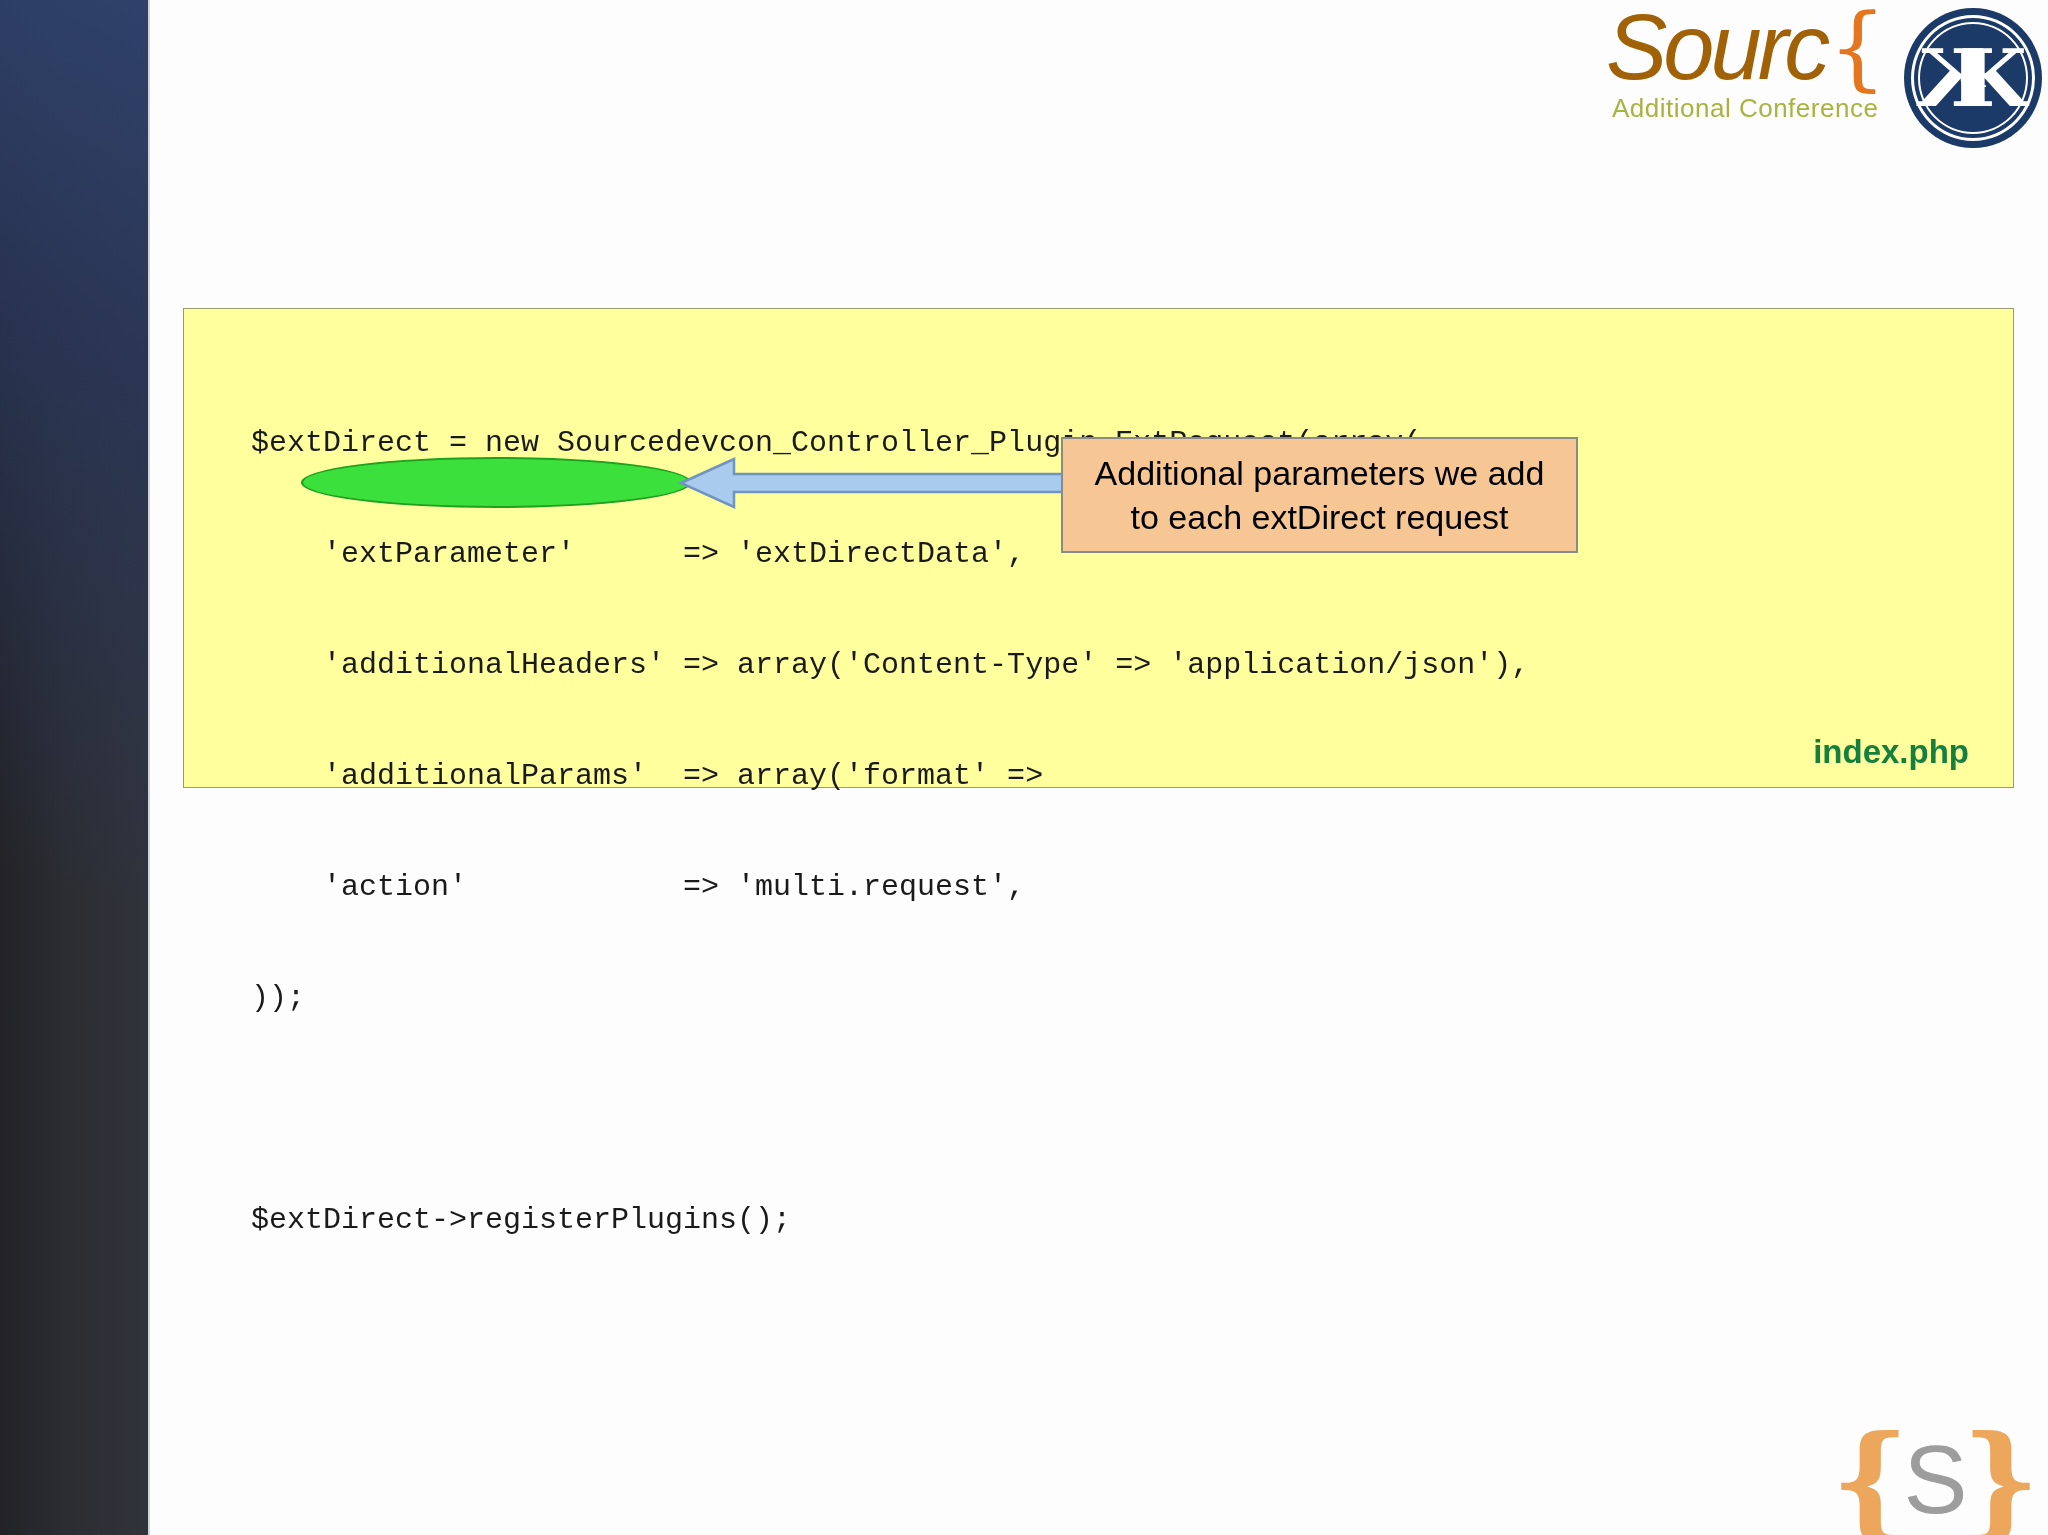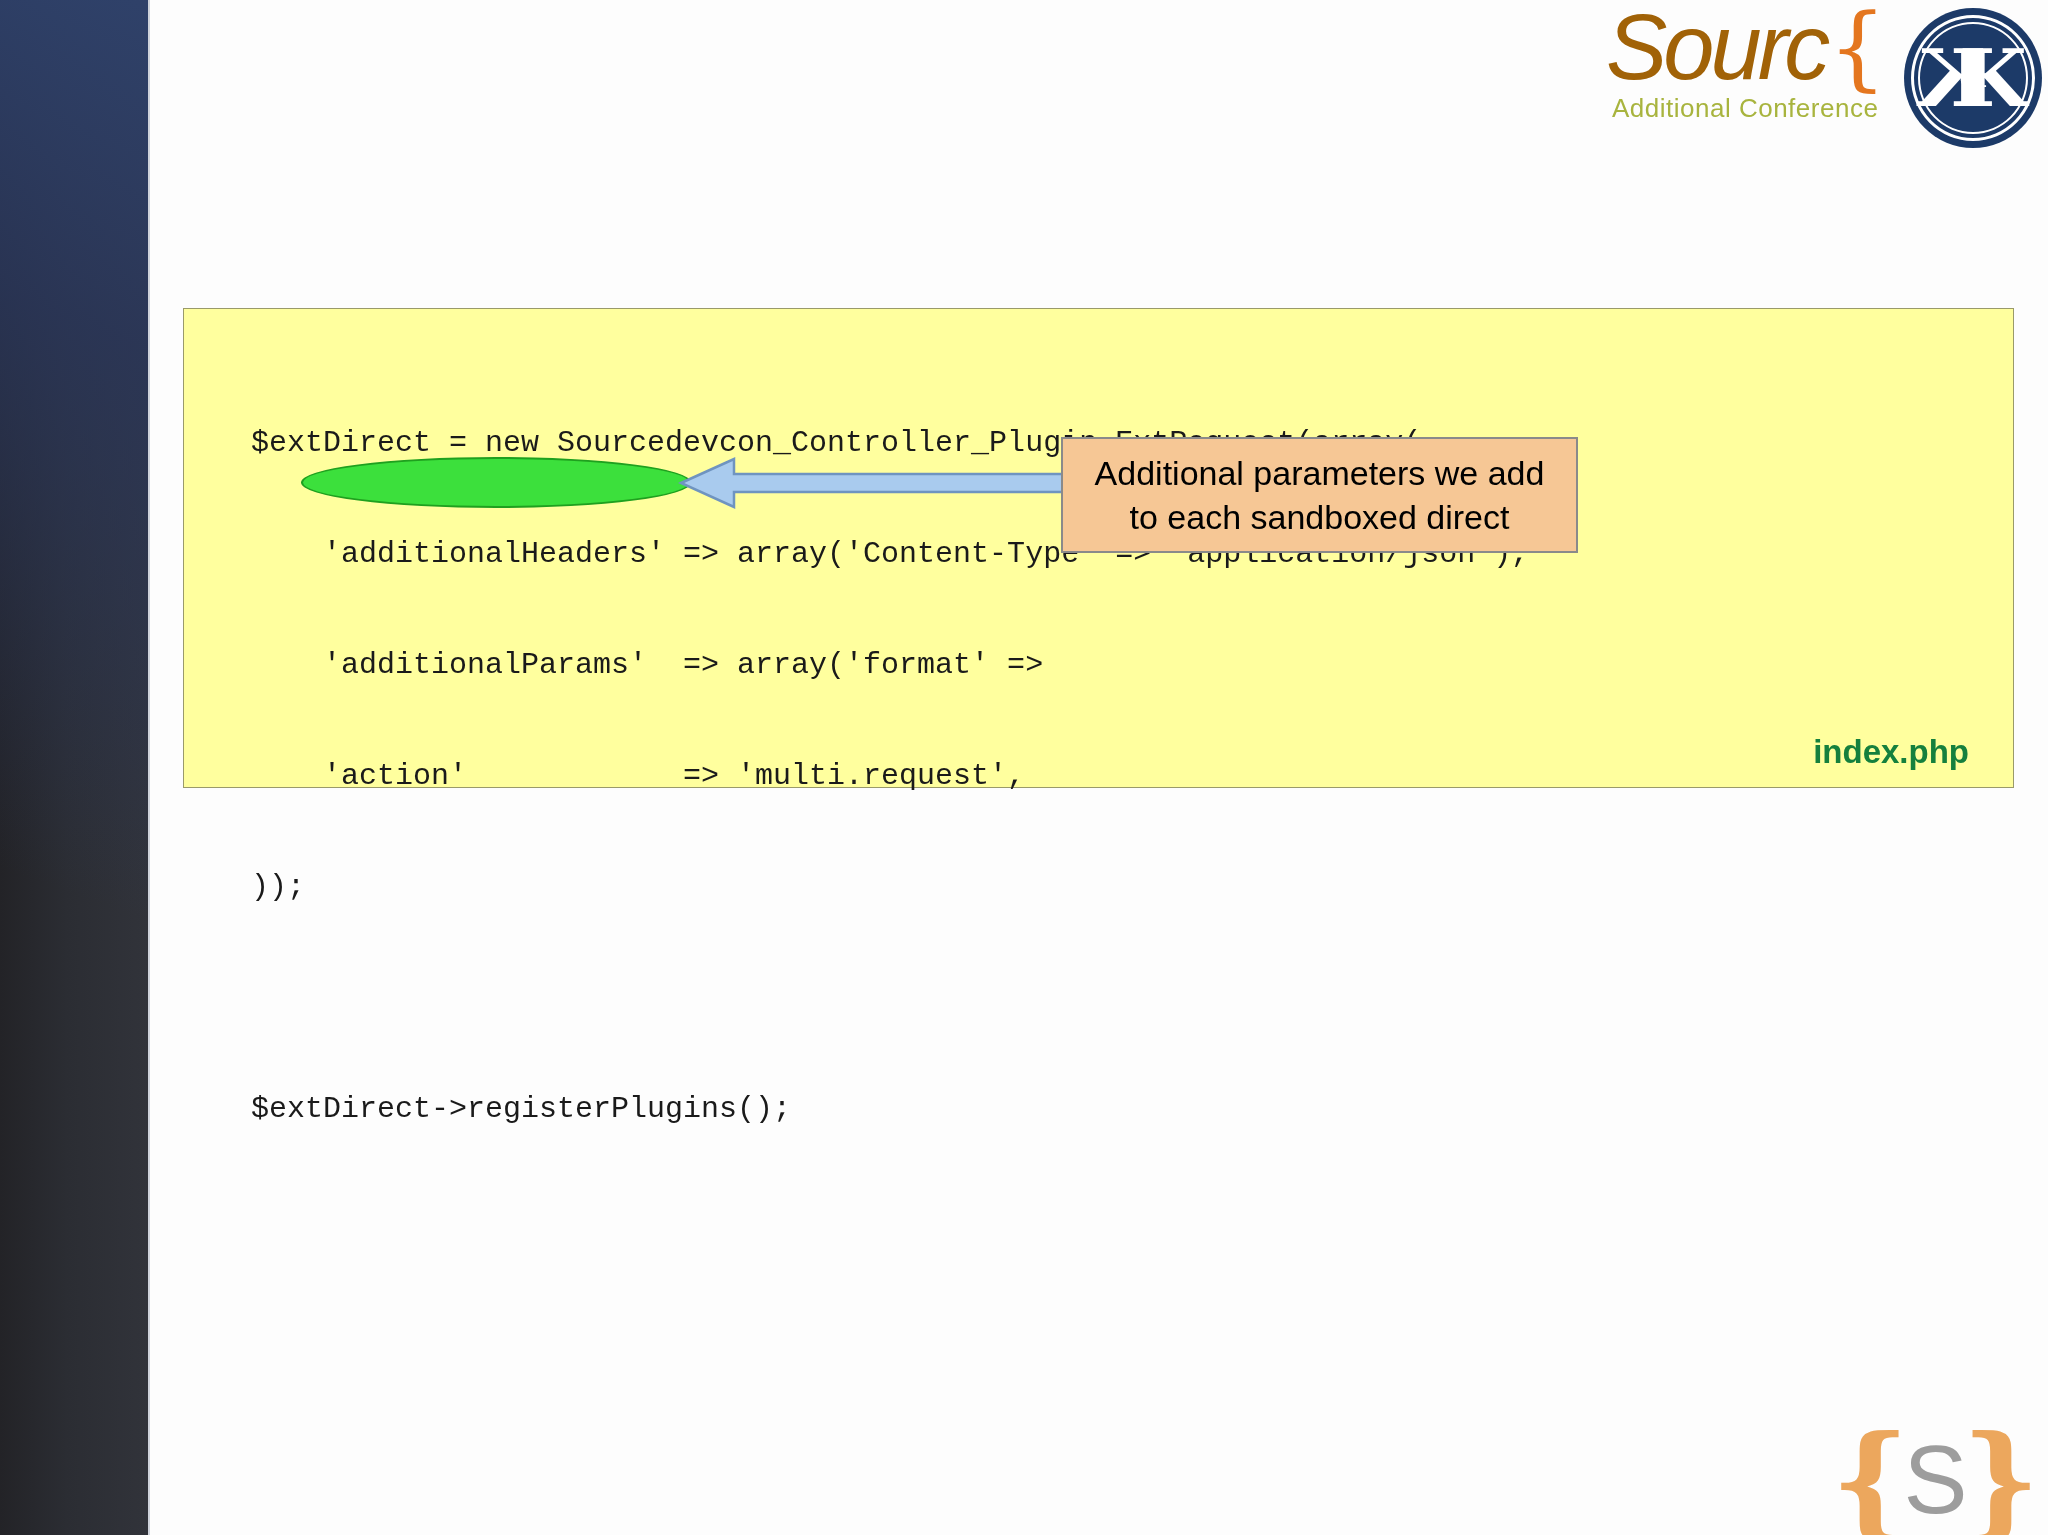--- a/index.html
+++ b/index.html
@@ -89,31 +89,32 @@
   <div class="panel">
 
     <div class="hl-ellipse"></div>
 
     <svg class="arrow" width="392" height="56" viewBox="0 0 392 56">
       <polygon points="3,28 56,4 56,19 389,19 389,37 56,37 56,52" fill="#a9cbee" stroke="#6f94c0" stroke-width="2.5"></polygon>
     </svg>
 
     <div class="code">
       <div>$extDirect = new Sourcedevcon_Controller_Plugin_ExtRequest(array(</div>
+      <div>    'extParameter'      =&gt; 'extDirectData',</div>
       <div>    'additionalHeaders' =&gt; array('Content-Type' =&gt; 'application/json'),</div>
       <div>    'additionalParams'  =&gt; array('format' =&gt;</div>
       <div>    'action'            =&gt; 'multi.request',</div>
       <div>));</div>
       <div></div>
       <div>$extDirect-&gt;registerPlugins();</div>
     </div>
 
     <div class="callout">
       <div>Additional parameters we add</div>
-      <div>to each sandboxed direct</div>
+      <div>to each extDirect request</div>
     </div>
 
     <div class="filename">index.php</div>
   </div>
 
   <div class="slogo">
     <span class="slogo-brace">{</span>
     <span class="slogo-s">S</span>
     <span class="slogo-brace">}</span>
   </div>

